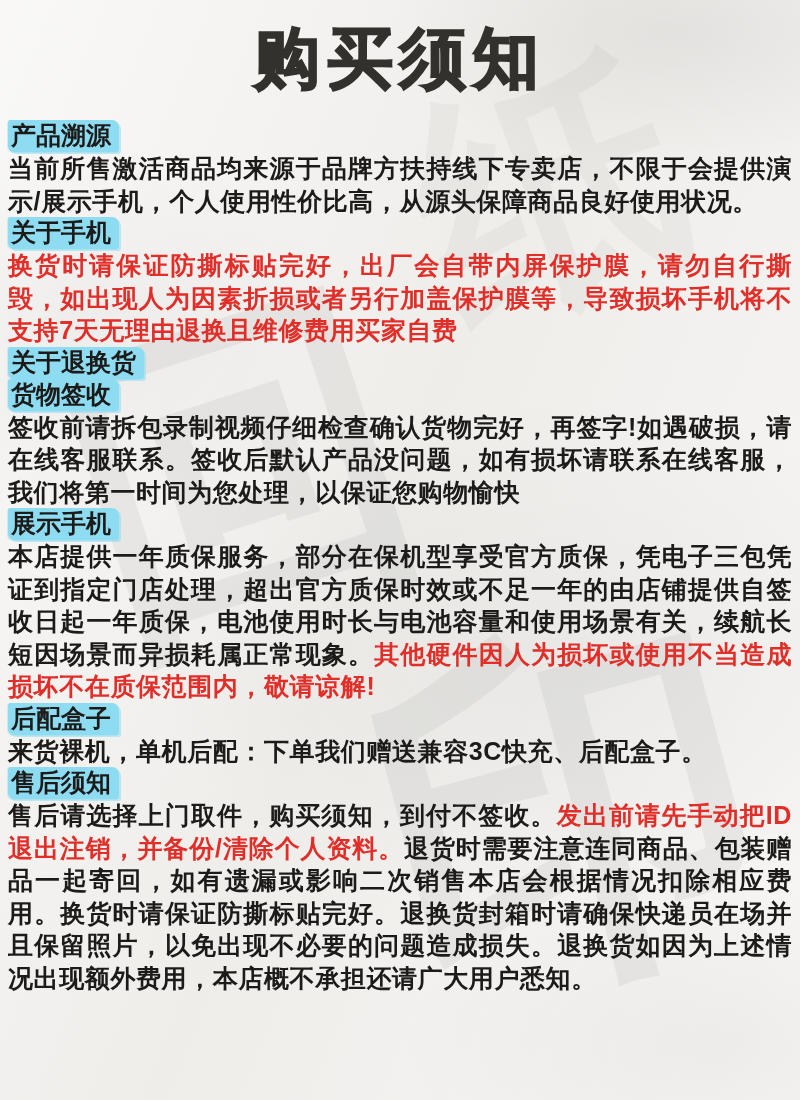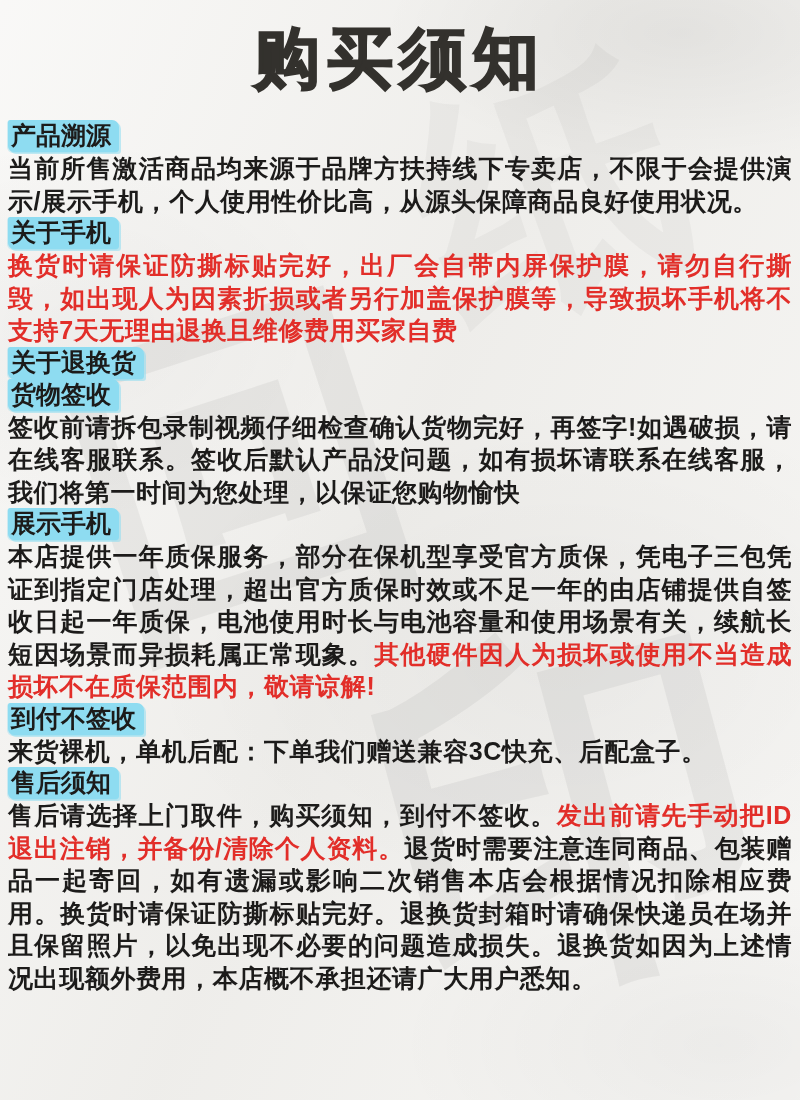--- a/index.html
+++ b/index.html
@@ -108,21 +108,21 @@
       </section>
       <section class="section">
         <div class="hl-row"><span class="hl">货物签收</span></div>
         <p class="body"><span class="blk">签收前请拆包录制视频仔细检查确认货物完好，再签字!如遇破损，请在线客服联系。签收后默认产品没问题，如有损坏请联系在线客服，我们将第一时间为您处理，以保证您购物愉快</span></p>
       </section>
       <section class="section">
         <div class="hl-row"><span class="hl">展示手机</span></div>
         <p class="body"><span class="blk">本店提供一年质保服务，部分在保机型享受官方质保，凭电子三包凭证到指定门店处理，超出官方质保时效或不足一年的由店铺提供自签收日起一年质保，电池使用时长与电池容量和使用场景有关，续航长短因场景而异损耗属正常现象。</span><span class="red">其他硬件因人为损坏或使用不当造成损坏不在质保范围内，敬请谅解!</span></p>
       </section>
       <section class="section">
-        <div class="hl-row"><span class="hl">到付不签收</span></div>
+        <div class="hl-row"><span class="hl">后配盒子</span></div>
         <p class="body"><span class="blk">来货裸机，单机后配：下单我们赠送兼容3C快充、后配盒子。</span></p>
       </section>
       <section class="section">
         <div class="hl-row"><span class="hl">售后须知</span></div>
         <p class="body"><span class="blk">售后请选择上门取件，购买须知，到付不签收。</span><span class="red">发出前请先手动把ID退出注销，并备份/清除个人资料。</span><span class="blk">退货时需要注意连同商品、包装赠品一起寄回，如有遗漏或影响二次销售本店会根据情况扣除相应费用。换货时请保证防撕标贴完好。退换货封箱时请确保快递员在场并且保留照片，以免出现不必要的问题造成损失。退换货如因为上述情况出现额外费用，本店概不承担还请广大用户悉知。</span></p>
       </section>
     </div>
 </div>
 
 </body></html>

